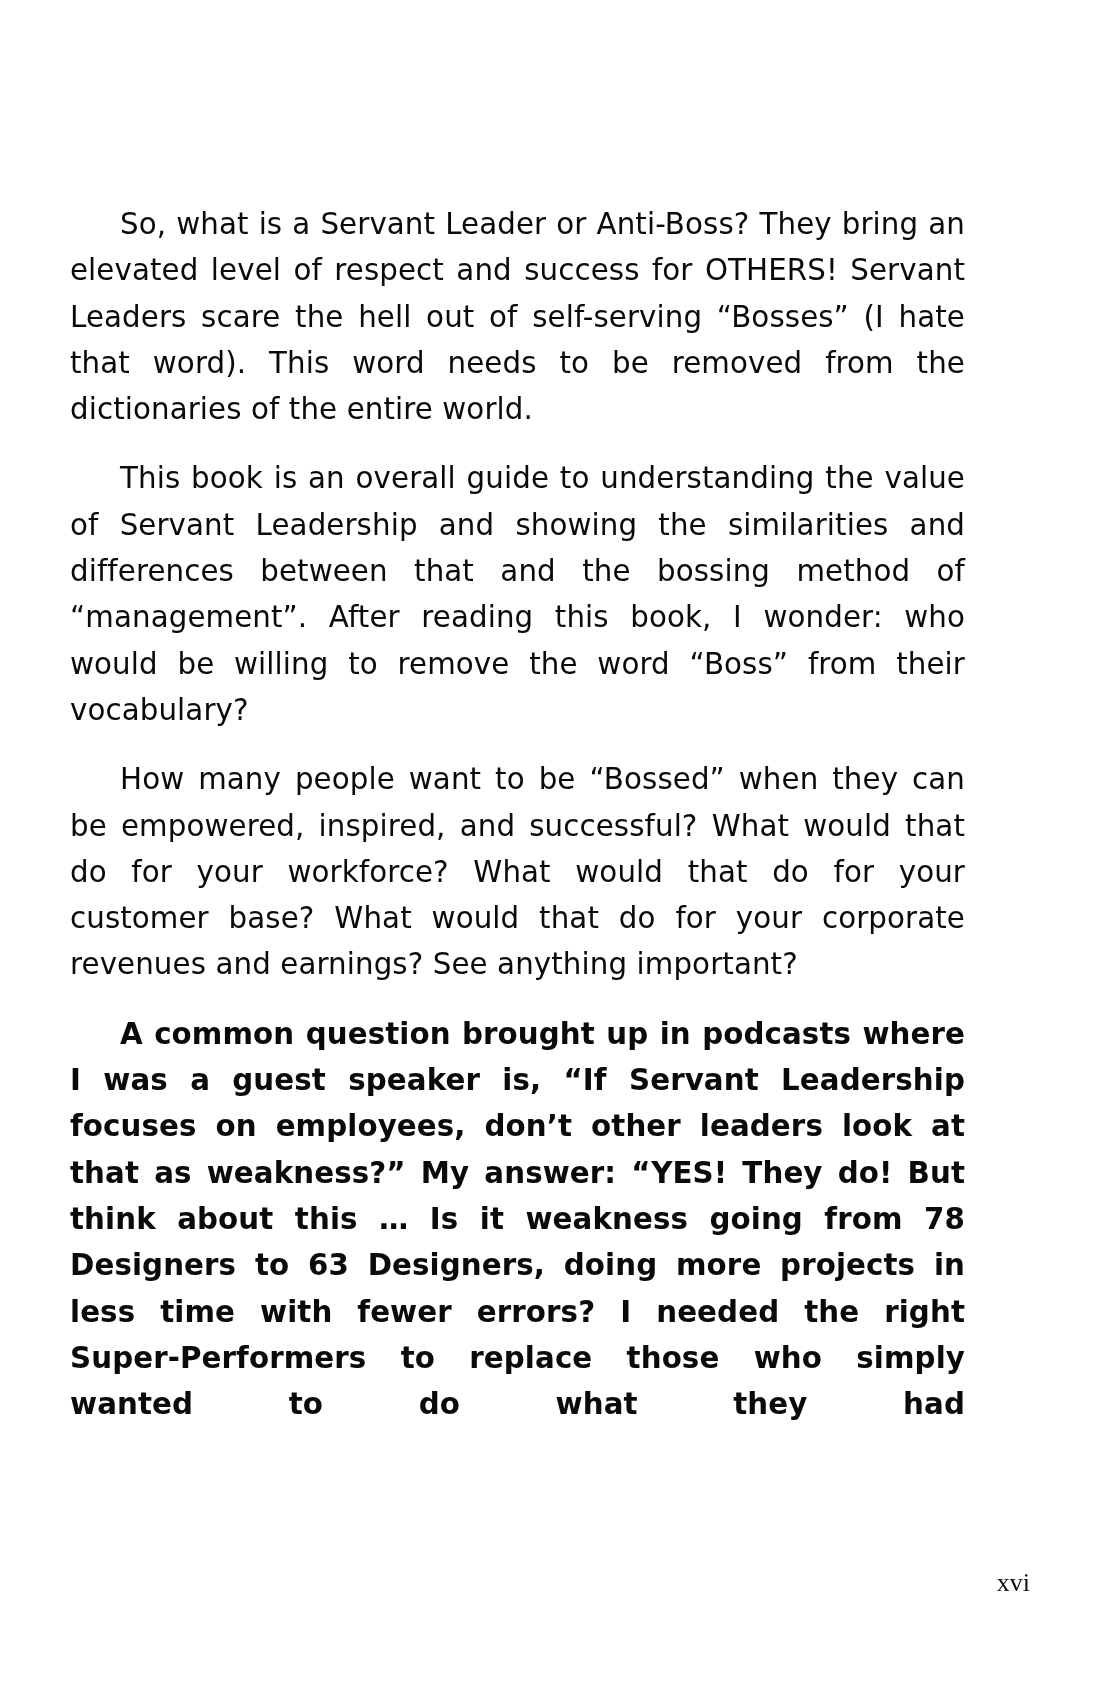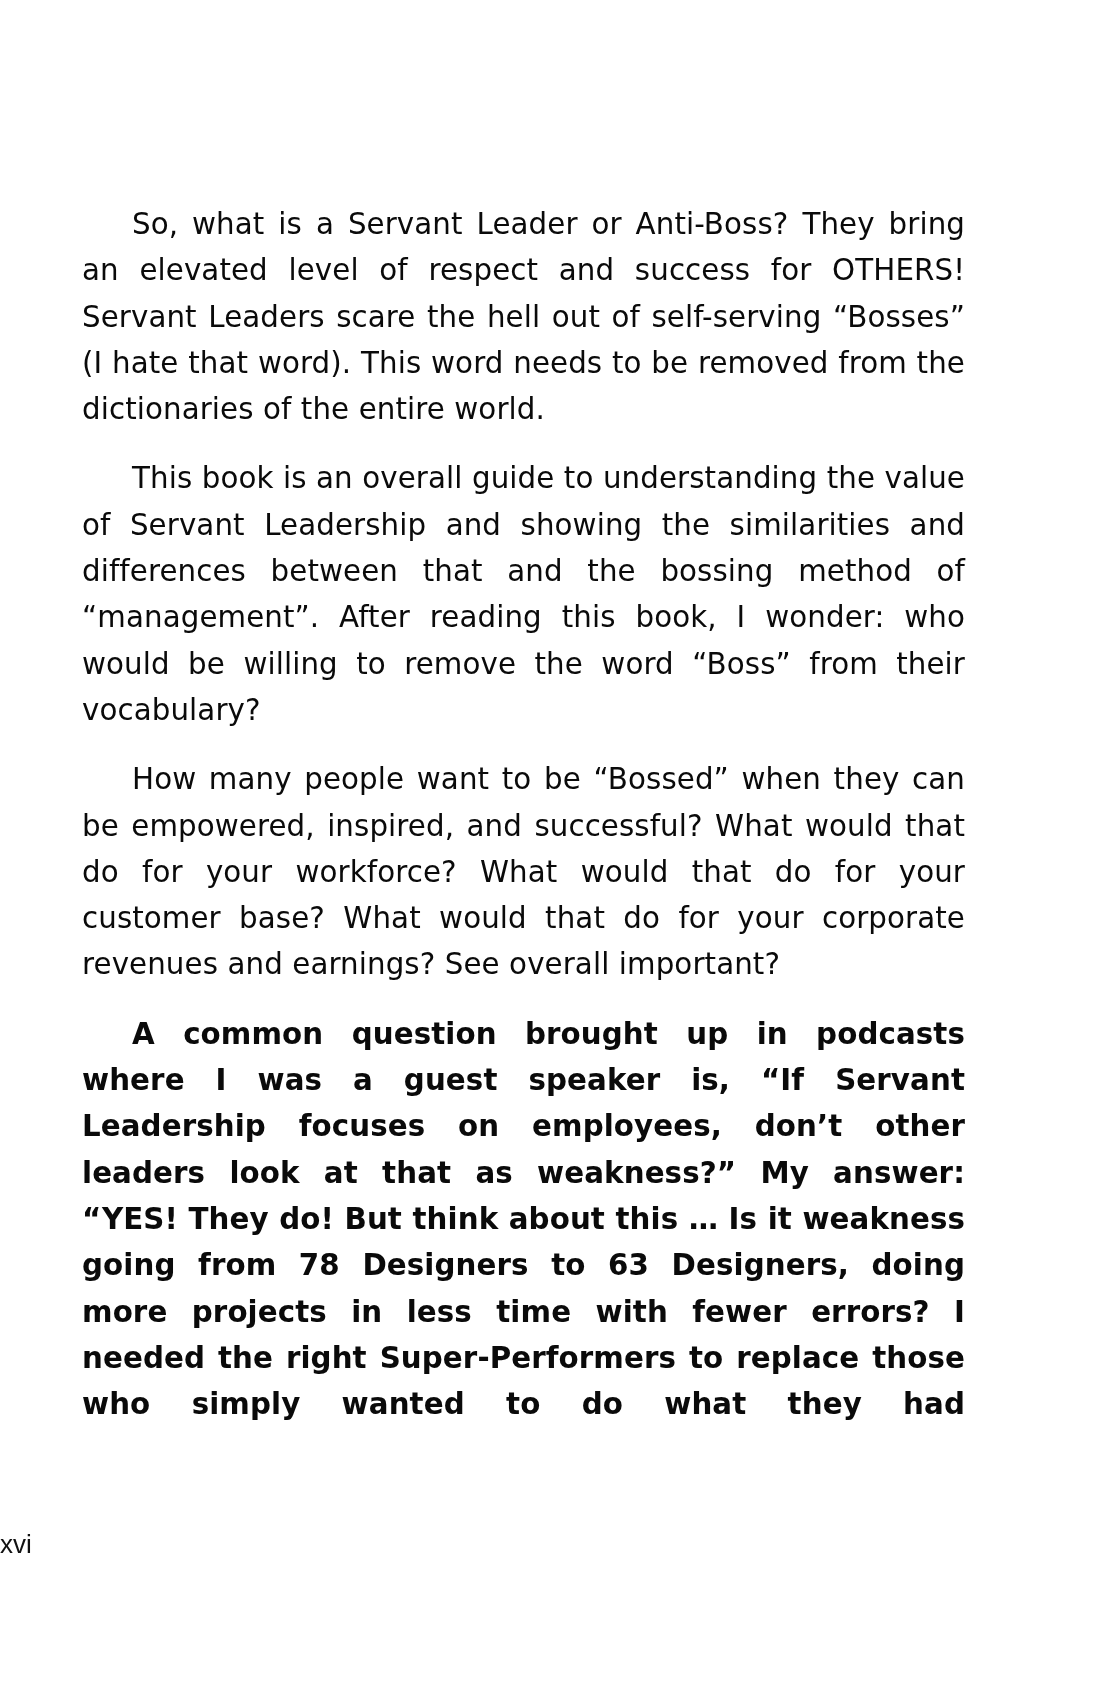--- a/index.html
+++ b/index.html
@@ -18,46 +18,46 @@
       position: absolute;
       left: 70px;
       top: 201px;
       width: 895px;
       font-family: "DejaVu Sans", "Liberation Sans", sans-serif;
       font-size: 29.3px;
       line-height: 46.3px;
       letter-spacing: 0.1px;
     }
     .para {
-      margin: 0 0 23px 12px;
+      margin: 0 0 23px 0;
       text-indent: 50px;
       text-align: justify;
       text-align-last: left;
       hyphens: none;
     }
     .para.last {
       text-align-last: justify;
       margin-bottom: 0;
       font-weight: bold;
     }
     .page-number {
       position: absolute;
       left: 0;
       width: 1030px;
-      top: 1528px;
-      text-align: left;
-      font-family: Liberation Sans, sans-serif;
+      top: 1567px;
+      text-align: right;
+      font-family: Liberation Serif, serif;
       font-size: 26px;
       line-height: 32px;
       color: #111111;
     }
   </style>
 </head>
 <body>
 
 <main class="page-body">
   <p class="para">So, what is a Servant Leader or Anti-Boss? They bring an elevated level of respect and success for OTHERS! Servant Leaders scare the hell out of self-serving “Bosses” (I hate that word). This word needs to be removed from the dictionaries of the entire world.</p>
   <p class="para">This book is an overall guide to understanding the value of Servant Leadership and showing the similarities and differences between that and the bossing method of “management”. After reading this book, I wonder: who would be willing to remove the word “Boss” from their vocabulary?</p>
-  <p class="para">How many people want to be “Bossed” when they can be empowered, inspired, and successful? What would that do for your workforce? What would that do for your customer base? What would that do for your corporate revenues and earnings? See overall important?</p>
+  <p class="para">How many people want to be “Bossed” when they can be empowered, inspired, and successful? What would that do for your workforce? What would that do for your customer base? What would that do for your corporate revenues and earnings? See anything important?</p>
   <p class="para last">A common question brought up in podcasts where I was a guest speaker is, “If Servant Leadership focuses on employees, don’t other leaders look at that as weakness?” My answer: “YES! They do! But think about this … Is it weakness going from 78 Designers to 63 Designers, doing more projects in less time with fewer errors? I needed the right Super-Performers to replace those who simply wanted to do what they had</p>
 </main>
 
 <div class="page-number">xvi</div>
 
 </body></html>

